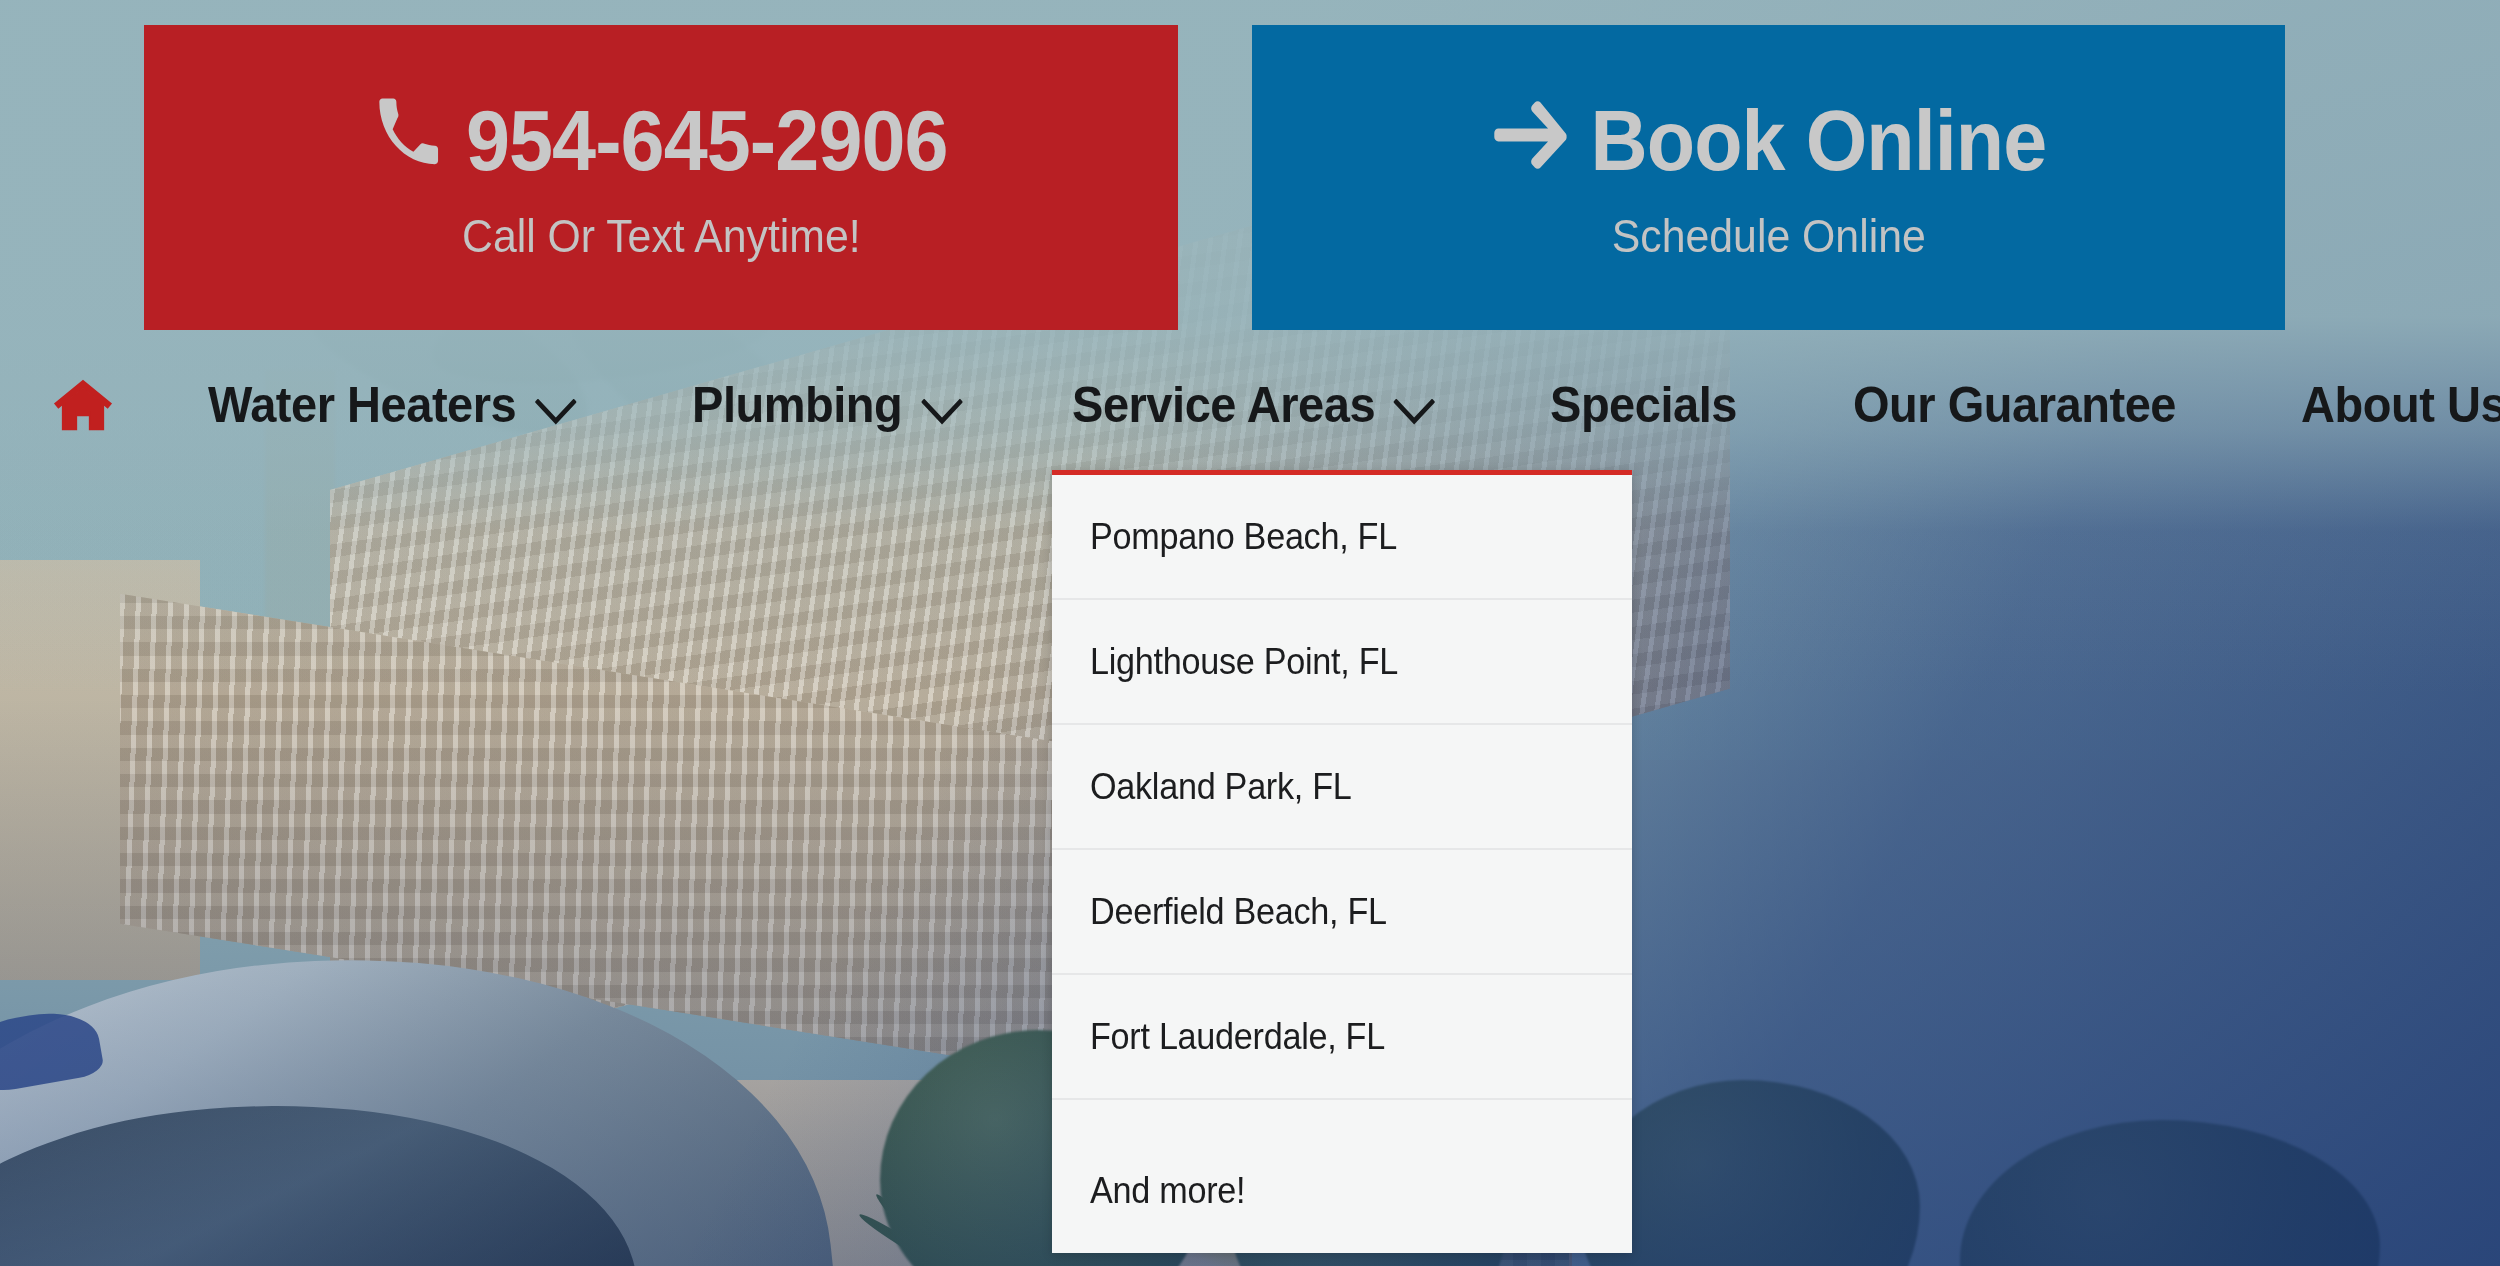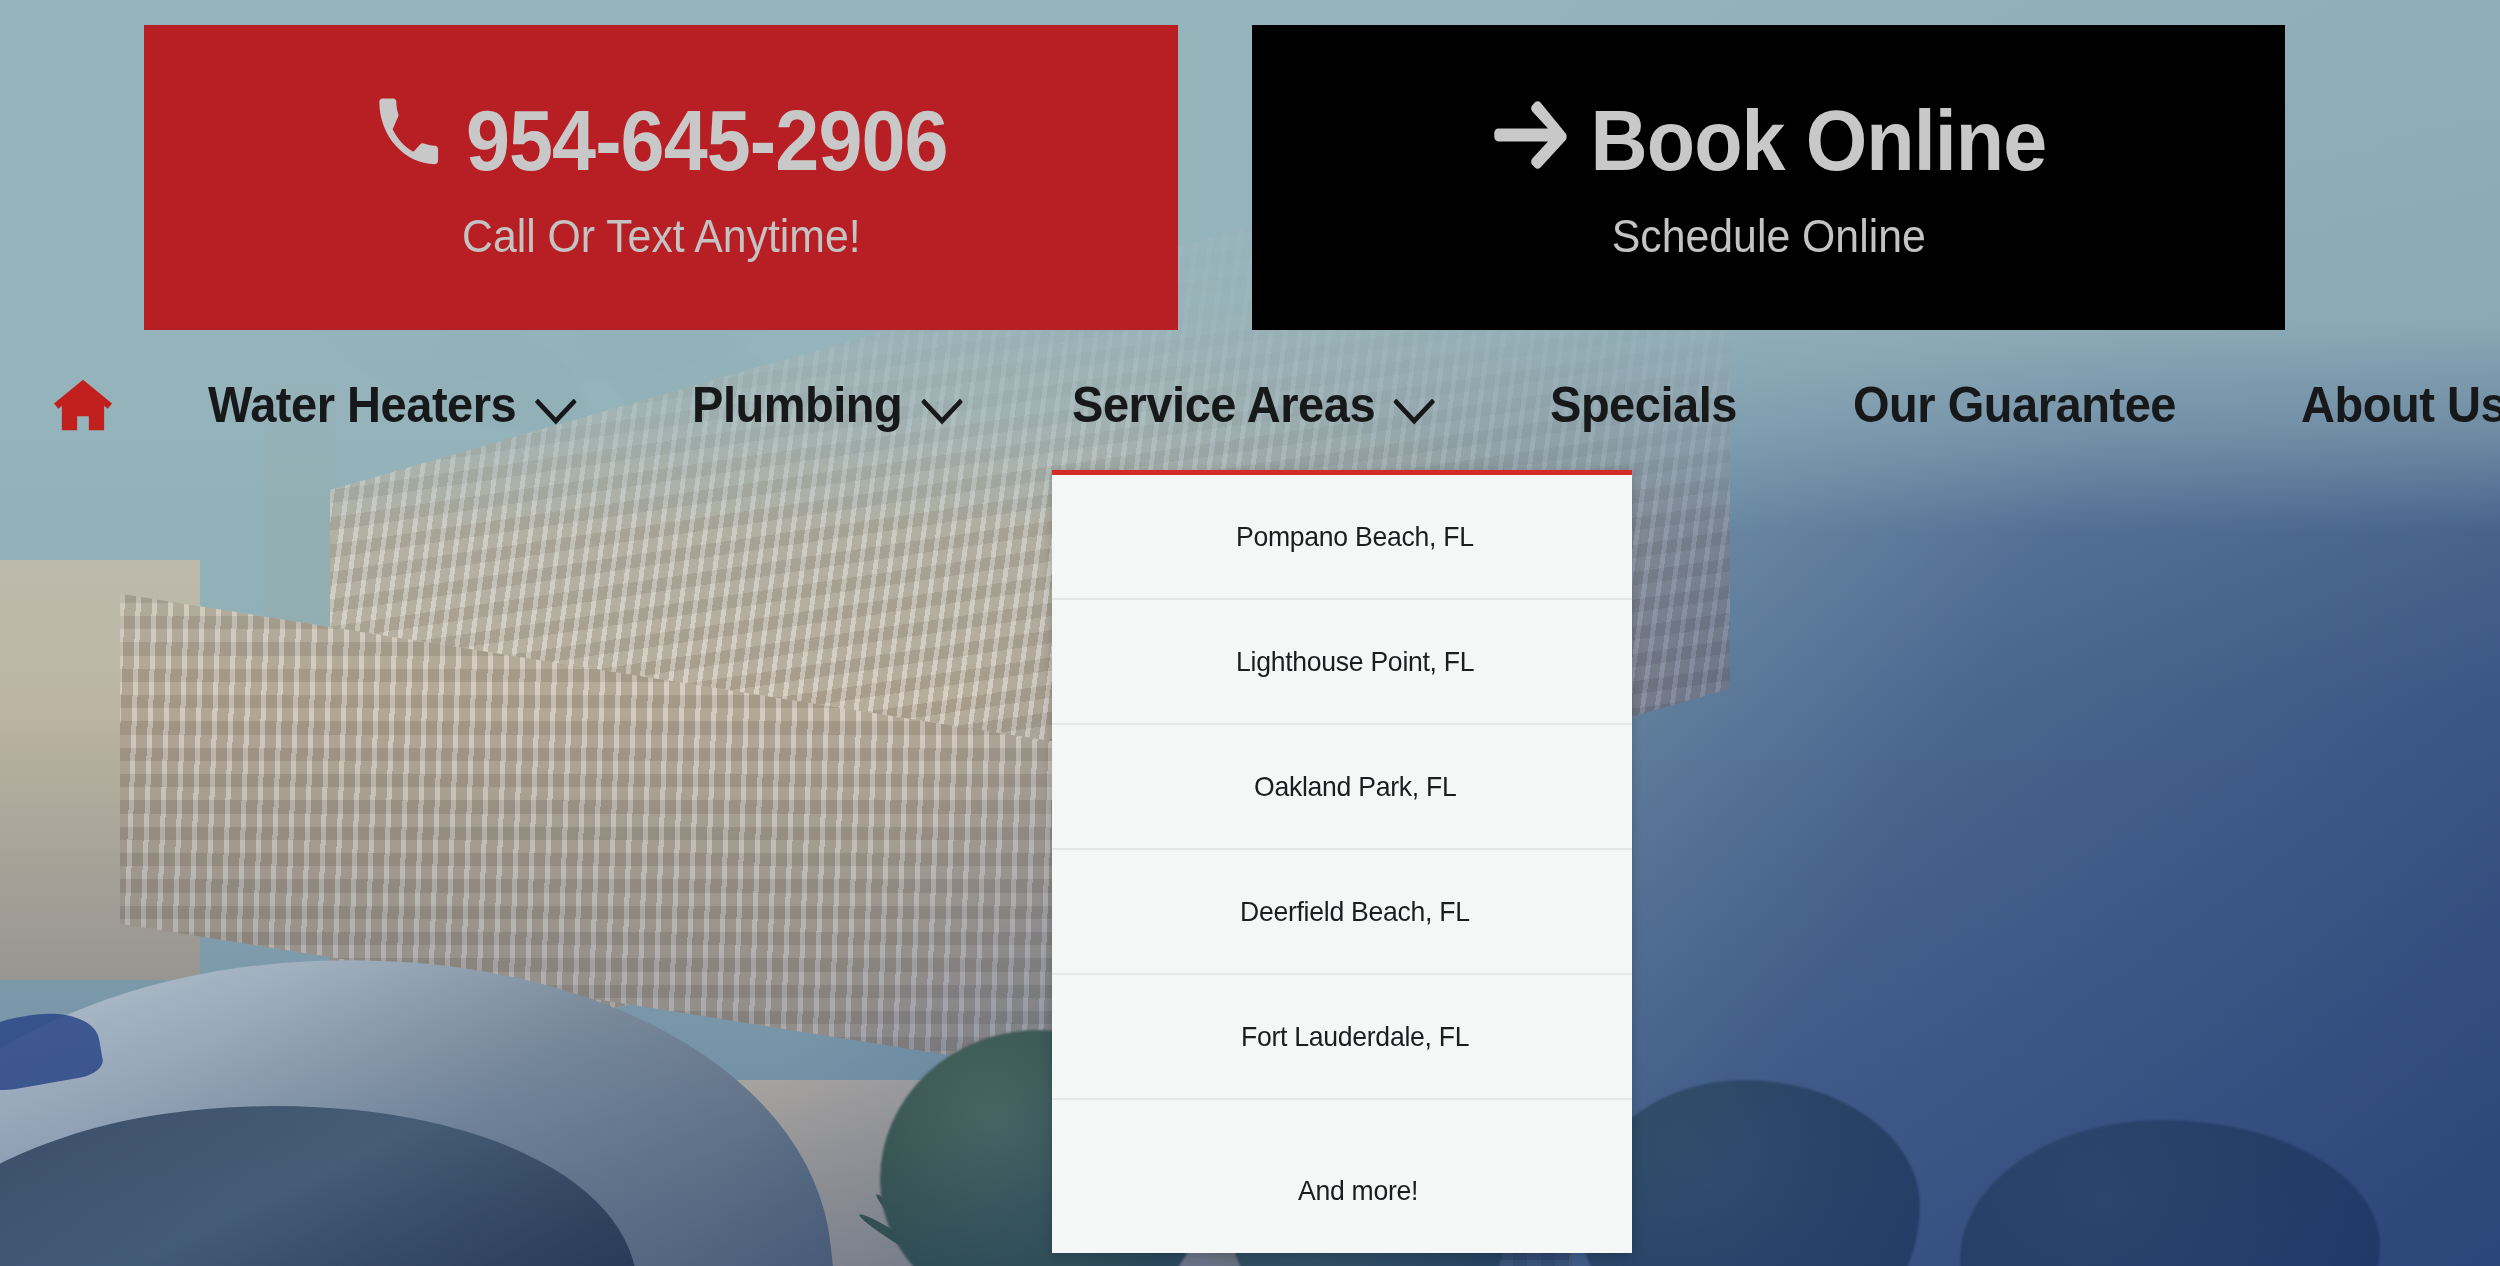--- a/index.html
+++ b/index.html
@@ -203,21 +203,21 @@
     height: 305px;
     display: flex;
     flex-direction: column;
     align-items: center;
     justify-content: center;
     text-decoration: none;
     cursor: pointer;
   }
 
   .cta-phone { left: 144px; width: 1034px; background: #b81f24; }
-  .cta-book  { left: 1252px; width: 1033px; background: #000000; }
+  .cta-book  { left: 1252px; width: 1033px; background: #0369a1; }
 
   .cta-main {
     display: flex;
     align-items: center;
     justify-content: center;
     gap: 26px;
     color: #c8c8c8;
     font-size: 86px;
     font-weight: 700;
     letter-spacing: -1px;
@@ -284,28 +284,27 @@
     background: #f5f6f6;
     border-top: 5px solid #d42b26;
     box-shadow: 0 2px 10px rgba(0,0,0,0.18);
     z-index: 40;
   }
   .dd-item {
     height: 125px;
     display: flex;
     align-items: center;
     padding-left: 38px;
-    font-size: 28px;
+    font-size: 36px;
     color: #1c1d1f;
     font-weight: 400;
     letter-spacing: -0.3px;
     border-bottom: 2px solid #e6e7e8;
     cursor: pointer;
     transform-origin: left center;
-    justify-content: center;
   }
   .dd-item:last-child { border-bottom: none; margin-top: 28px; }
   .dd-label { transform: scaleX(0.95); transform-origin: left center; display:block; }
 </style>
 </head>
 <body>
 
 <div class="page">
 
   <div class="photo">

